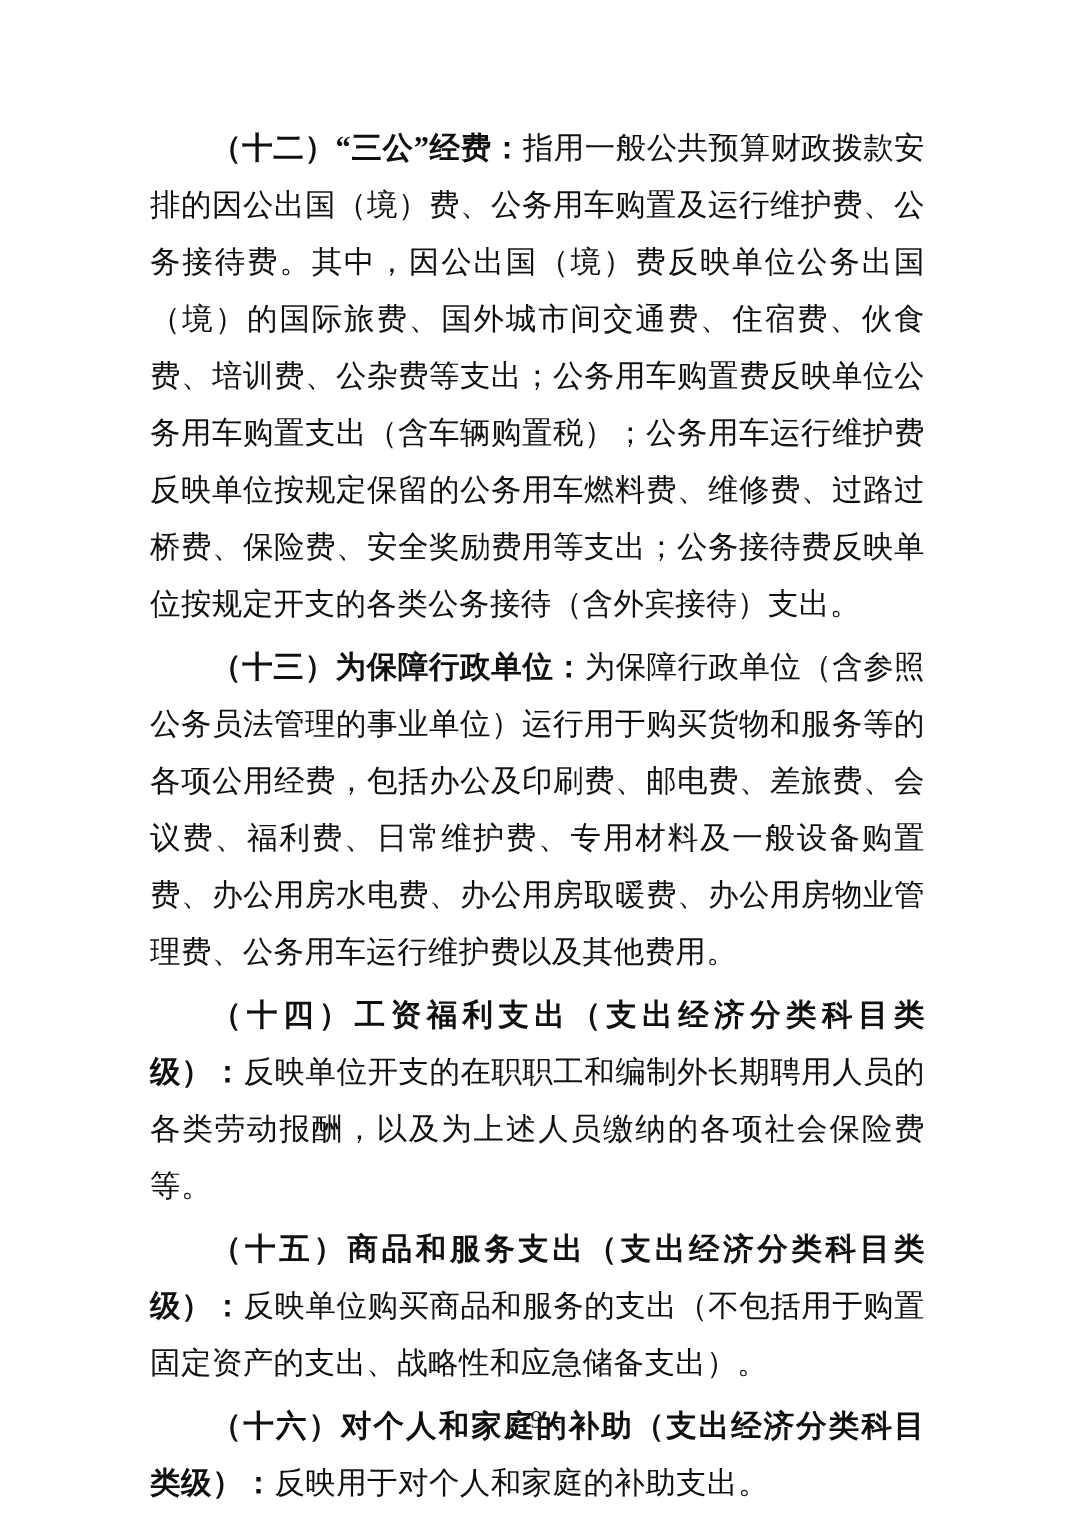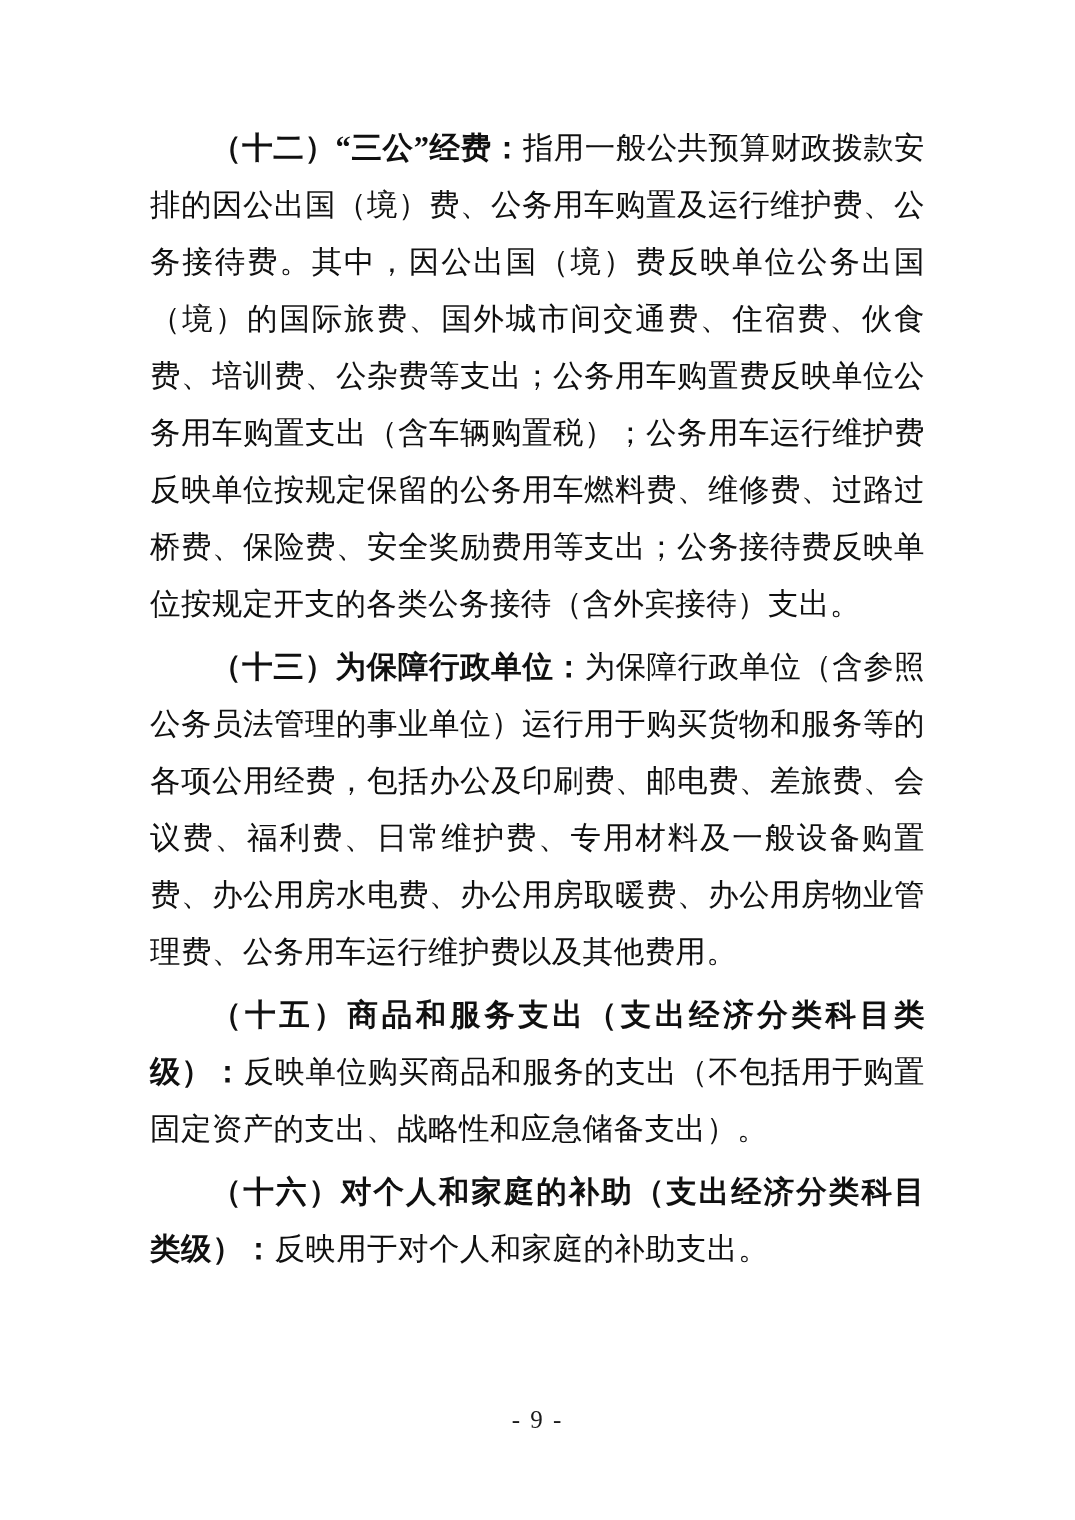--- a/index.html
+++ b/index.html
@@ -63,20 +63,23 @@
   <div class="content">
 
     <p class="para">
       <span class="lead">（十二）“三公”经费：</span><span class="body-text">指用一般公共预算财政拨款安排的因公出国（境）费、公务用车购置及运行维护费、公务接待费。其中，因公出国（境）费反映单位公务出国（境）的国际旅费、国外城市间交通费、住宿费、伙食费、培训费、公杂费等支出；公务用车购置费反映单位公务用车购置支出（含车辆购置税）；公务用车运行维护费反映单位按规定保留的公务用车燃料费、维修费、过路过桥费、保险费、安全奖励费用等支出；公务接待费反映单位按规定开支的各类公务接待（含外宾接待）支出。</span>
     </p>
 
     <p class="para">
       <span class="lead">（十三）为保障行政单位：</span><span class="body-text">为保障行政单位（含参照公务员法管理的事业单位）运行用于购买货物和服务等的各项公用经费，包括办公及印刷费、邮电费、差旅费、会议费、福利费、日常维护费、专用材料及一般设备购置费、办公用房水电费、办公用房取暖费、办公用房物业管理费、公务用车运行维护费以及其他费用。</span>
     </p>
 
+    <p class="para">
+      <span class="lead">（十四）工资福利支出（支出经济分类科目类级）：</span><span class="body-text">反映单位开支的在职职工和编制外长期聘用人员的各类劳动报酬，以及为上述人员缴纳的各项社会保险费等。</span>
+    </p>
 
     <p class="para">
       <span class="lead">（十五）商品和服务支出（支出经济分类科目类级）：</span><span class="body-text">反映单位购买商品和服务的支出（不包括用于购置固定资产的支出、战略性和应急储备支出）。</span>
     </p>
 
     <p class="para">
       <span class="lead">（十六）对个人和家庭的补助（支出经济分类科目类级）：</span><span class="body-text">反映用于对个人和家庭的补助支出。</span>
     </p>
 
   </div>

